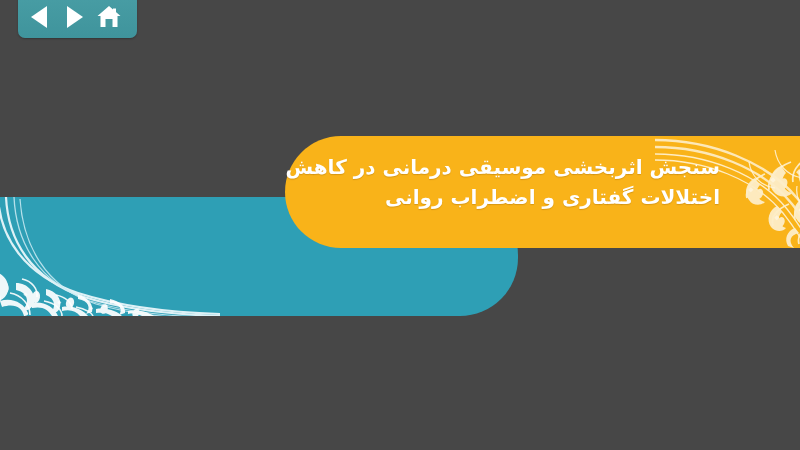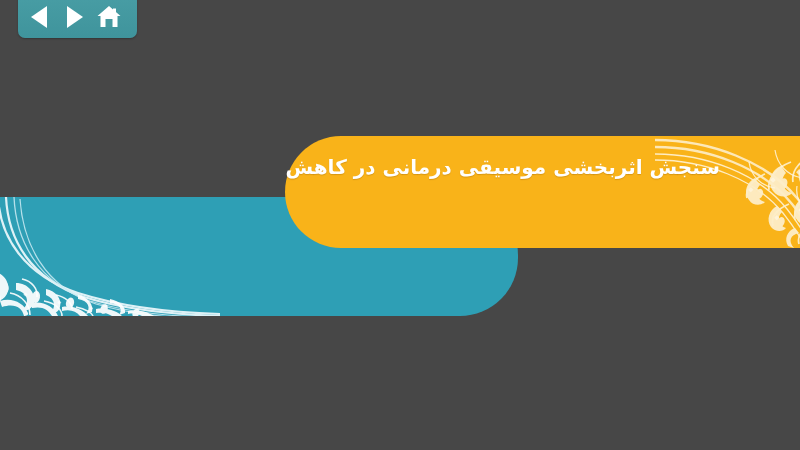--- a/index.html
+++ b/index.html
@@ -240,15 +240,16 @@
         <rect x="94" y="52" width="3.6" height="3.6" transform="rotate(45 95.8 53.8)"></rect>
         <rect x="170" y="66" width="4.4" height="4.4" transform="rotate(45 172.2 68.2)"></rect>
         <rect x="144" y="72" width="4" height="4" transform="rotate(45 146 74)"></rect>
         <rect x="120" y="80" width="3.6" height="3.6" transform="rotate(45 121.8 81.8)"></rect>
       </g>
     </svg>
   </div>
 
   <div id="title-text">
     <span class="ln">سنجش اثربخشی موسیقی درمانی در کاهش</span>
+    <span class="ln">اختلالات گفتاری و اضطراب روانی</span>
   </div>
 
 </div>
 
 </body></html>

